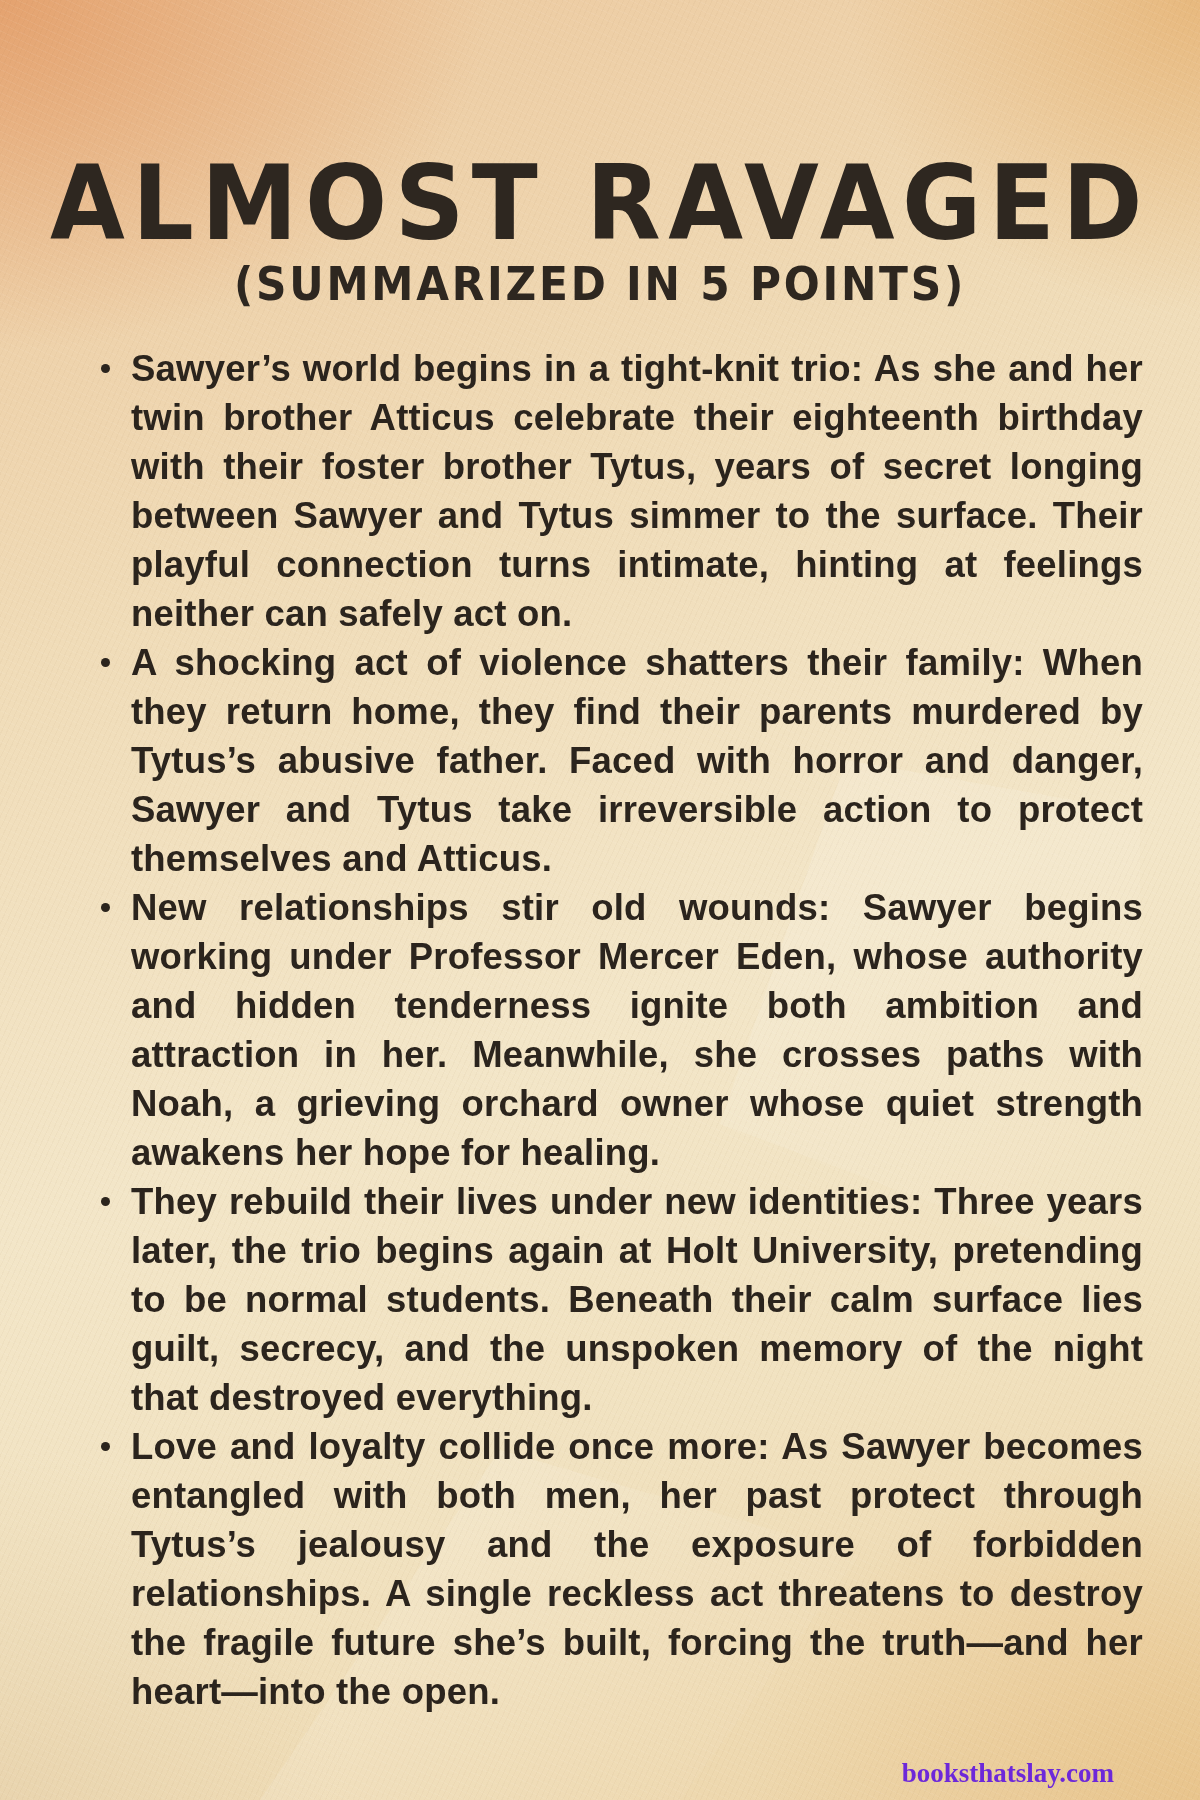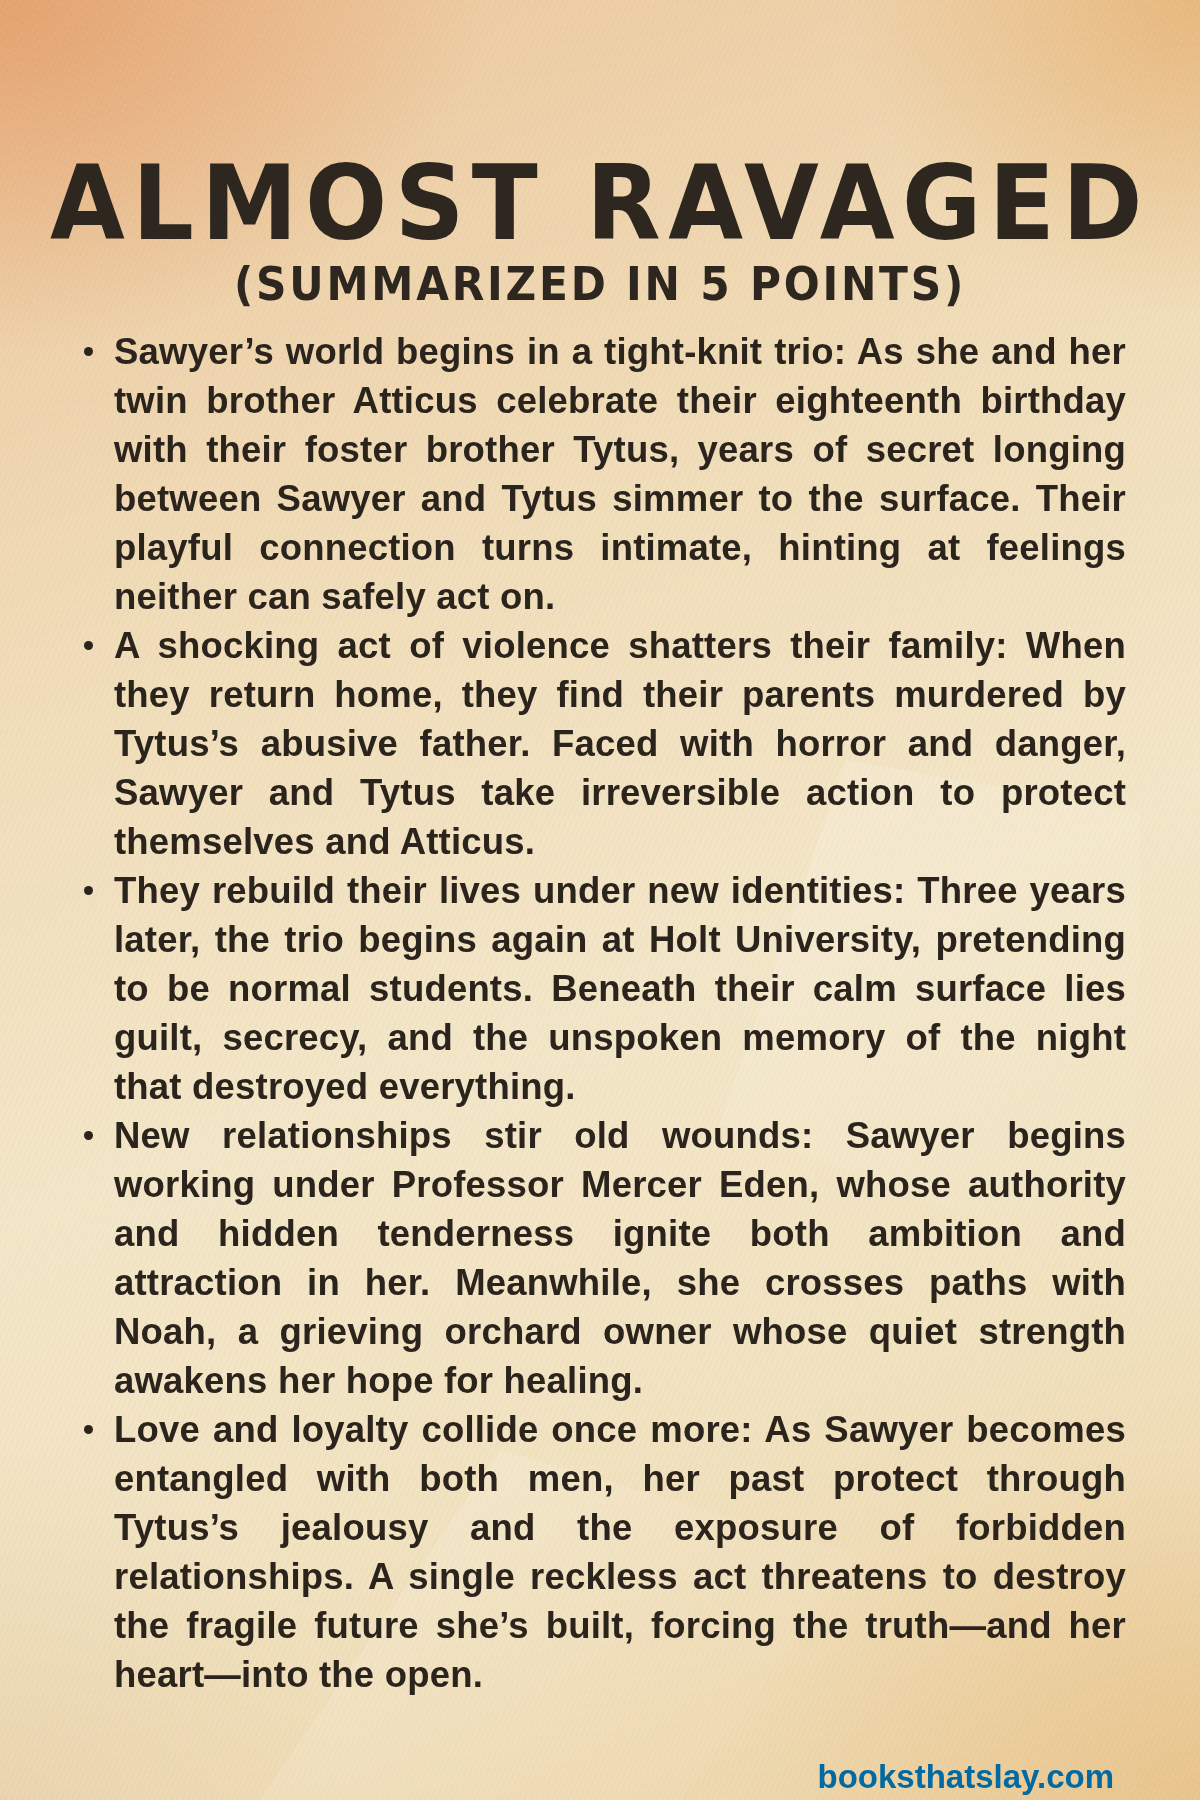--- a/index.html
+++ b/index.html
@@ -64,21 +64,21 @@
       line-height: 56px;
       color: #2e2720;
       transform: scaleX(0.92);
       transform-origin: center;
     }
     .points {
       position: absolute;
       left: 78px;
       top: 327px;
       width: 1048px;
-      margin: 0;
+      margin: 17px;
       padding: 0;
       list-style: none;
     }
     .point {
       position: relative;
       padding-left: 36px;
       font-family: "Liberation Sans", sans-serif;
       font-weight: bold;
       font-size: 36.5px;
       line-height: 49px;
@@ -92,24 +92,24 @@
       top: 20px;
       width: 9px;
       height: 9px;
       border-radius: 50%;
       background: #2b241d;
     }
     .footer {
       position: absolute;
       right: 86px;
       top: 1758px;
-      font-family: Liberation Sans, sans-serif;
+      font-family: Liberation Serif, serif;
       font-weight: bold;
-      font-size: 33px;
-      color: #0369a1;
+      font-size: 27px;
+      color: #6d28d9;
     }
   </style>
 </head>
 <body>
 
 <div class="texture"></div>
 <div class="fold f1"></div>
 <div class="fold f2"></div>
 
 <h1 class="title">ALMOST RAVAGED</h1>
@@ -119,25 +119,25 @@
   <li class="point">
     <span class="bullet"></span>
     <span>Sawyer’s world begins in a tight-knit trio: As she and her twin brother Atticus celebrate their eighteenth birthday with their foster brother Tytus, years of secret longing between Sawyer and Tytus simmer to the surface. Their playful connection turns intimate, hinting at feelings neither can safely act on.</span>
   </li>
   <li class="point">
     <span class="bullet"></span>
     <span>A shocking act of violence shatters their family: When they return home, they find their parents murdered by Tytus’s abusive father. Faced with horror and danger, Sawyer and Tytus take irreversible action to protect themselves and Atticus.</span>
   </li>
   <li class="point">
     <span class="bullet"></span>
-    <span>They rebuild their lives under new identities: Three years later, the trio begins again at Holt University, pretending to be normal students. Beneath their calm surface lies guilt, secrecy, and the unspoken memory of the night that destroyed everything.</span>
+    <span>New relationships stir old wounds: Sawyer begins working under Professor Mercer Eden, whose authority and hidden tenderness ignite both ambition and attraction in her. Meanwhile, she crosses paths with Noah, a grieving orchard owner whose quiet strength awakens her hope for healing.</span>
   </li>
   <li class="point">
     <span class="bullet"></span>
-    <span>New relationships stir old wounds: Sawyer begins working under Professor Mercer Eden, whose authority and hidden tenderness ignite both ambition and attraction in her. Meanwhile, she crosses paths with Noah, a grieving orchard owner whose quiet strength awakens her hope for healing.</span>
+    <span>They rebuild their lives under new identities: Three years later, the trio begins again at Holt University, pretending to be normal students. Beneath their calm surface lies guilt, secrecy, and the unspoken memory of the night that destroyed everything.</span>
   </li>
   <li class="point">
     <span class="bullet"></span>
     <span>Love and loyalty collide once more: As Sawyer becomes entangled with both men, her past protect through Tytus’s jealousy and the exposure of forbidden relationships. A single reckless act threatens to destroy the fragile future she’s built, forcing the truth—and her heart—into the open.</span>
   </li>
 </ul>
 
 <div class="footer">booksthatslay.com</div>
 
 </body></html>

